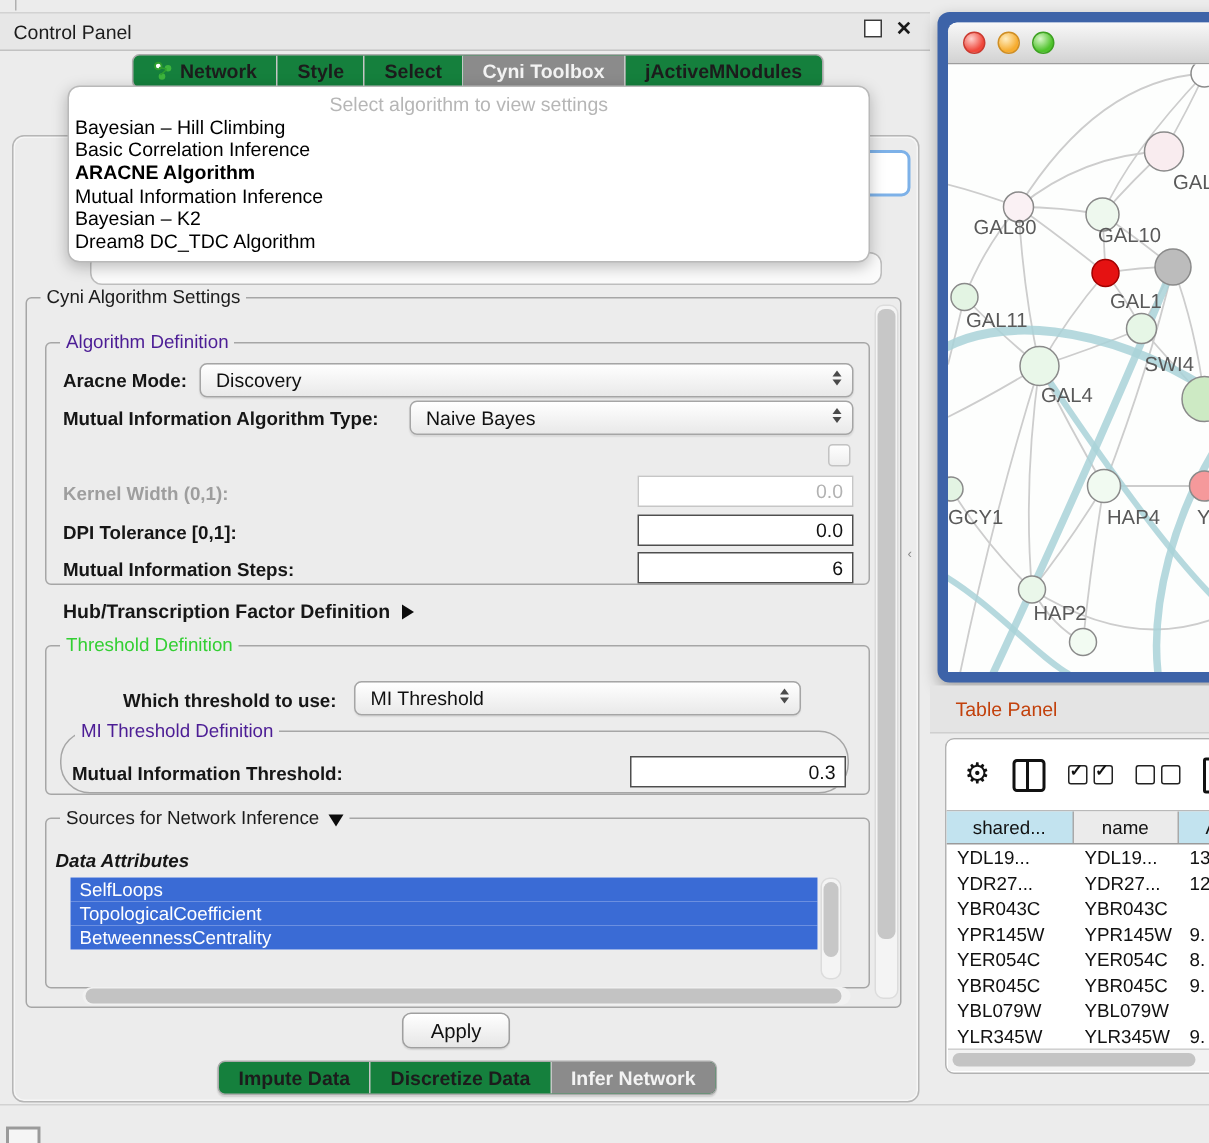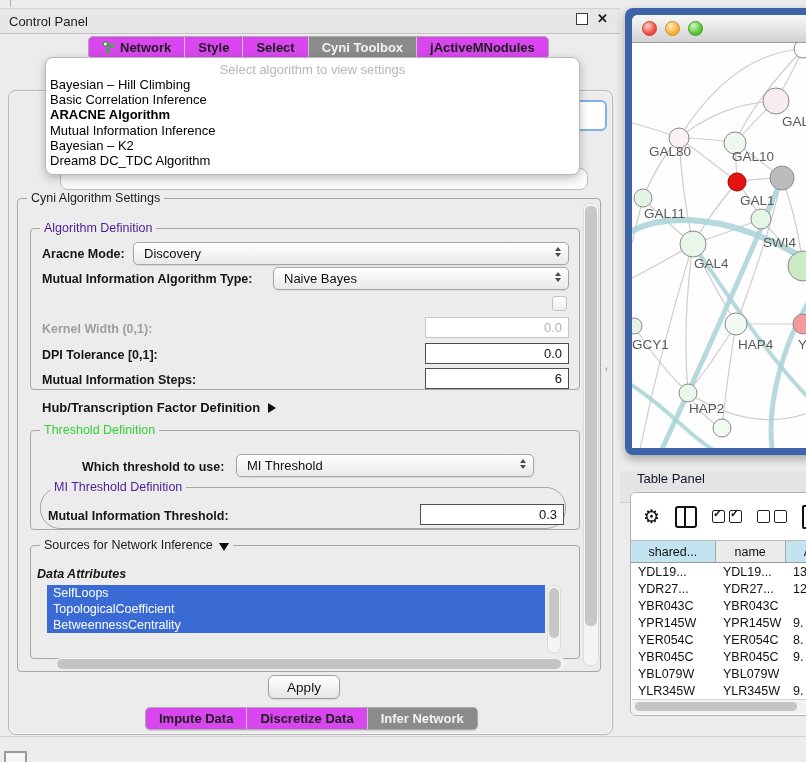--- a/index.html
+++ b/index.html
@@ -10,21 +10,21 @@
   
   .win-titlebar{left:0;top:8px;width:620px;height:24px;background:#e7e7e7;border-top:1px solid #d2d2d2;
     border-bottom:1px solid #c2c2c2;display:flex;align-items:center;font-size:13px;}
   .win-titlebar .t{padding-left:9px;color:#1c1c1c;}
   .win-controls{position:absolute;right:12px;top:4px;display:flex;gap:9px;align-items:center;}
   .float-ic{width:10px;height:10px;border:1.6px solid #3a3a3a;background:#fff;}
   .close-ic{font-size:13px;font-weight:bold;color:#1a1a1a;line-height:10px;}
   .topline{left:10px;top:0;width:1px;height:7px;background:#b0b0b0;}
 
   
-  .seg{display:flex;background:#d946ef;border:1px solid #ababab;border-radius:5px;overflow:hidden;
+  .seg{display:flex;background:#15803d;border:1px solid #ababab;border-radius:5px;overflow:hidden;
        box-shadow:0 1px 1px rgba(0,0,0,.12);}
   .seg .sg{padding:3px 13px;font-size:13px;font-weight:bold;color:#1c1c1c;border-right:1px solid #c6c6c6;
        display:flex;align-items:center;gap:5px;white-space:nowrap;}
   .seg .sg:last-child{border-right:none;}
   .seg .sg.sel{background:#8b8b8b;color:#f3f3f3;}
 
   
   .dd{left:45px;top:57px;width:533px;height:116px;background:#fff;border:1px solid #b9b9b9;
       border-radius:8px;box-shadow:0 3px 10px rgba(0,0,0,.25);z-index:50;}
   .dd-ph{text-align:center;color:#b6b6b6;font-size:13px;padding-top:4px;}
@@ -92,22 +92,22 @@
       border-radius:6px 0 0 0;overflow:hidden;}
   .mac-tb{height:27px;background:linear-gradient(#f8f8f8,#d2d2d2);border-bottom:1px solid #9d9d9d;
       display:flex;align-items:center;padding-left:10px;gap:8px;}
   .tl{width:13px;height:13px;border-radius:50%;}
   .tl.red{background:radial-gradient(circle at 35% 30%,#ffd0cc,#f0483c 65%);border:1px solid #ca3a30;}
   .tl.yellow{background:radial-gradient(circle at 35% 30%,#ffeec2,#f6ac2f 65%);border:1px solid #cf8e24;}
   .tl.green{background:radial-gradient(circle at 35% 30%,#d8f7c8,#4fc32c 65%);border:1px solid #3da122;}
   .canvas{position:relative;width:180px;height:406px;background:#fdfefd;}
 
   
-  .tp-bar{left:620px;top:471px;width:186px;height:31px;background:#e4e4e4;border-bottom:1px solid #cfcfcf;
-      display:flex;font-size:13px;color:#0f172a;}
+  .tp-bar{left:620px;top:457px;width:186px;height:31px;background:#e4e4e4;border-bottom:1px solid #cfcfcf;
+      display:flex;align-items:center;font-size:13px;color:#c2410c;}
   .tp-bar span{padding-left:17px;}
   .tp-box{left:630px;top:492px;width:200px;height:222px;background:#fff;border:1px solid #b2b2b2;
       border-radius:6px;overflow:hidden;}
   .tp-toolbar{position:absolute;left:0;top:0;width:100%;height:47px;background:#fff;display:flex;
       align-items:center;gap:15px;padding-left:12px;}
   .gear{font-size:19px;color:#111;line-height:19px;}
   .splitcols{width:18px;height:18px;border:2px solid #111;border-radius:3px;position:relative;}
   .splitcols::after{content:"";position:absolute;left:7px;top:0;bottom:0;width:2px;background:#111;}
   .cbpair{display:flex;gap:4px;}
   .cb{width:11px;height:11px;border:1.5px solid #222;border-radius:2px;position:relative;background:#fff;}

